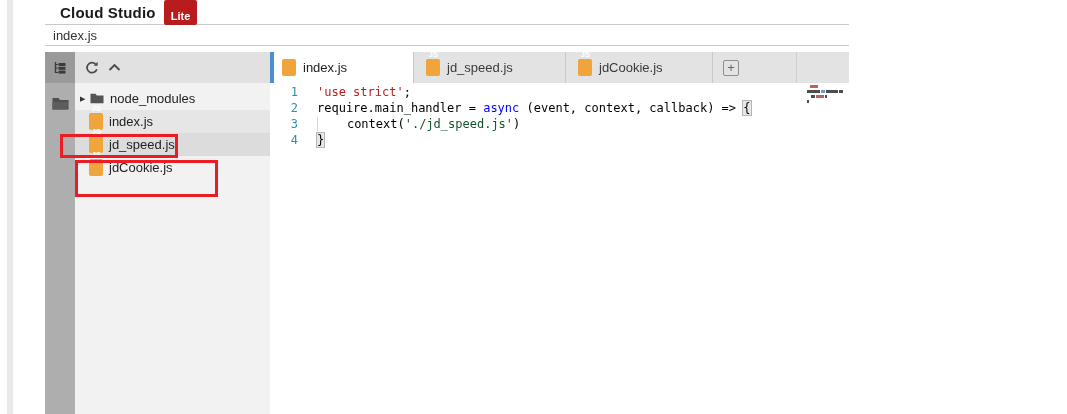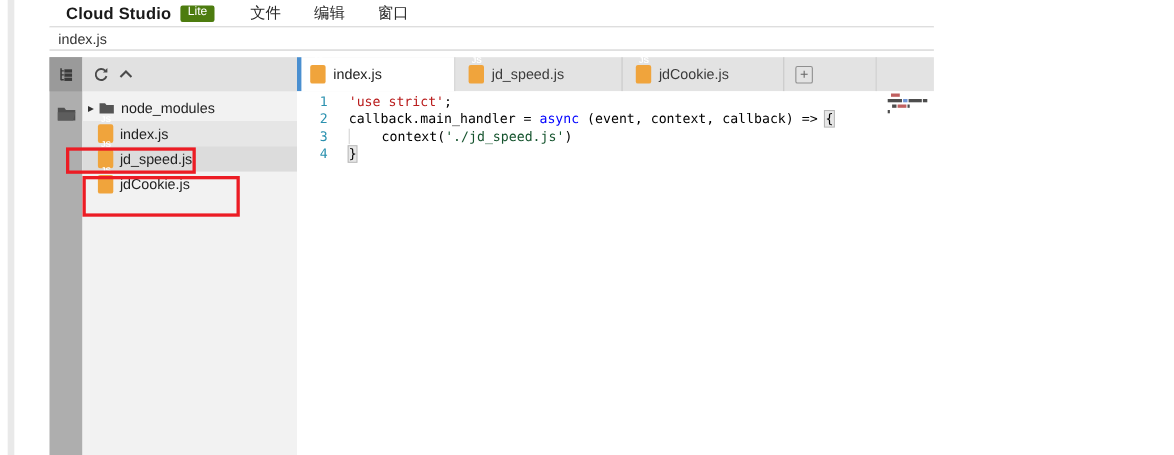--- a/index.html
+++ b/index.html
@@ -7,22 +7,22 @@
               font-family:"Liberation Sans", sans-serif; }
   .page { position:relative; width:849px; height:414px; background:#fff; }
 
   
   .scroll-strip { position:absolute; left:7px; top:0; width:6px; height:414px; background:#e9e9e9; }
 
   
   .menubar { position:absolute; left:45px; right:0; top:0; height:25px; background:#fff;
              border-bottom:1px solid #c9c9c9; display:flex; align-items:center; }
   .logo { margin-left:15px; font-size:15px; font-weight:bold; color:#1a1a1a; letter-spacing:0.2px; }
-  .lite-badge { margin-left:8px; background:#4d7c0f; color:#fff; font-size:11px;
-                padding:0 7px 3px 7px; border-radius:2px; }
+  .lite-badge { margin-left:8px; background:#b91c1c; color:#fff; font-size:11px;
+                padding:10px 7px 3px 7px; border-radius:2px;font-weight:bold; }
   .menus { display:flex; margin-left:32px; }
   .menu-item { font-size:14px; color:#2a2a2a; margin-right:30px; cursor:default; }
 
   
   .breadcrumb-bar { position:absolute; left:45px; right:0; top:25px; height:21px; background:#fff;
                     border-bottom:1px solid #cccccc; display:flex; align-items:center; }
   .breadcrumb-text { margin-left:8px; font-size:13px; color:#333; }
 
   
   .activity-bar { position:absolute; left:45px; top:52px; width:30px; bottom:0; background:#aeaeae; }
@@ -78,25 +78,20 @@
 </head>
 <body>
 
 <div class="page">
 
   <div class="scroll-strip"></div>
 
   <div class="menubar">
     <span class="logo">Cloud Studio</span>
     <span class="lite-badge">Lite</span>
-    <nav class="menus">
-        <span class="menu-item">文件</span>
-        <span class="menu-item">编辑</span>
-        <span class="menu-item">窗口</span>
-      </nav>
   </div>
 
   <div class="breadcrumb-bar">
     <span class="breadcrumb-text">index.js</span>
   </div>
 
   <div class="activity-bar">
     <div class="ab-item active">
       <span>
         <svg width="16" height="16" viewBox="0 0 16 16">
@@ -179,21 +174,21 @@
     </div>
 
   <div class="editor">
     <div class="code" id="code">
         <div class="code-line">
           <span class="gutter" style="color: rgb(43, 145, 175);">1</span>
           <span class="code-text"><span style="color: #b91c1c;">'use strict'</span><span>;</span></span>
         </div>
         <div class="code-line">
           <span class="gutter" style="color: rgb(43, 145, 175);">2</span>
-          <span class="code-text"><span>callback.main_handler = </span><span style="color: rgb(0, 0, 255);">async</span><span> (event, context, callback) =&gt; </span><span class="tok-bracket">{</span></span>
+          <span class="code-text"><span>require.main_handler = </span><span style="color: rgb(0, 0, 255);">async</span><span> (event, context, callback) =&gt; </span><span class="tok-bracket">{</span></span>
         </div>
         <div class="code-line">
           <span class="gutter" style="color: rgb(43, 145, 175);">3</span>
           <span class="code-text"><span class="tok-indent">    </span><span>context(</span><span style="color: #14532d;">'./jd_speed.js'</span><span>)</span></span>
         </div>
         <div class="code-line">
           <span class="gutter" style="color: rgb(43, 145, 175);">4</span>
           <span class="code-text"><span class="tok-bracket">}</span></span>
         </div>
       </div>

